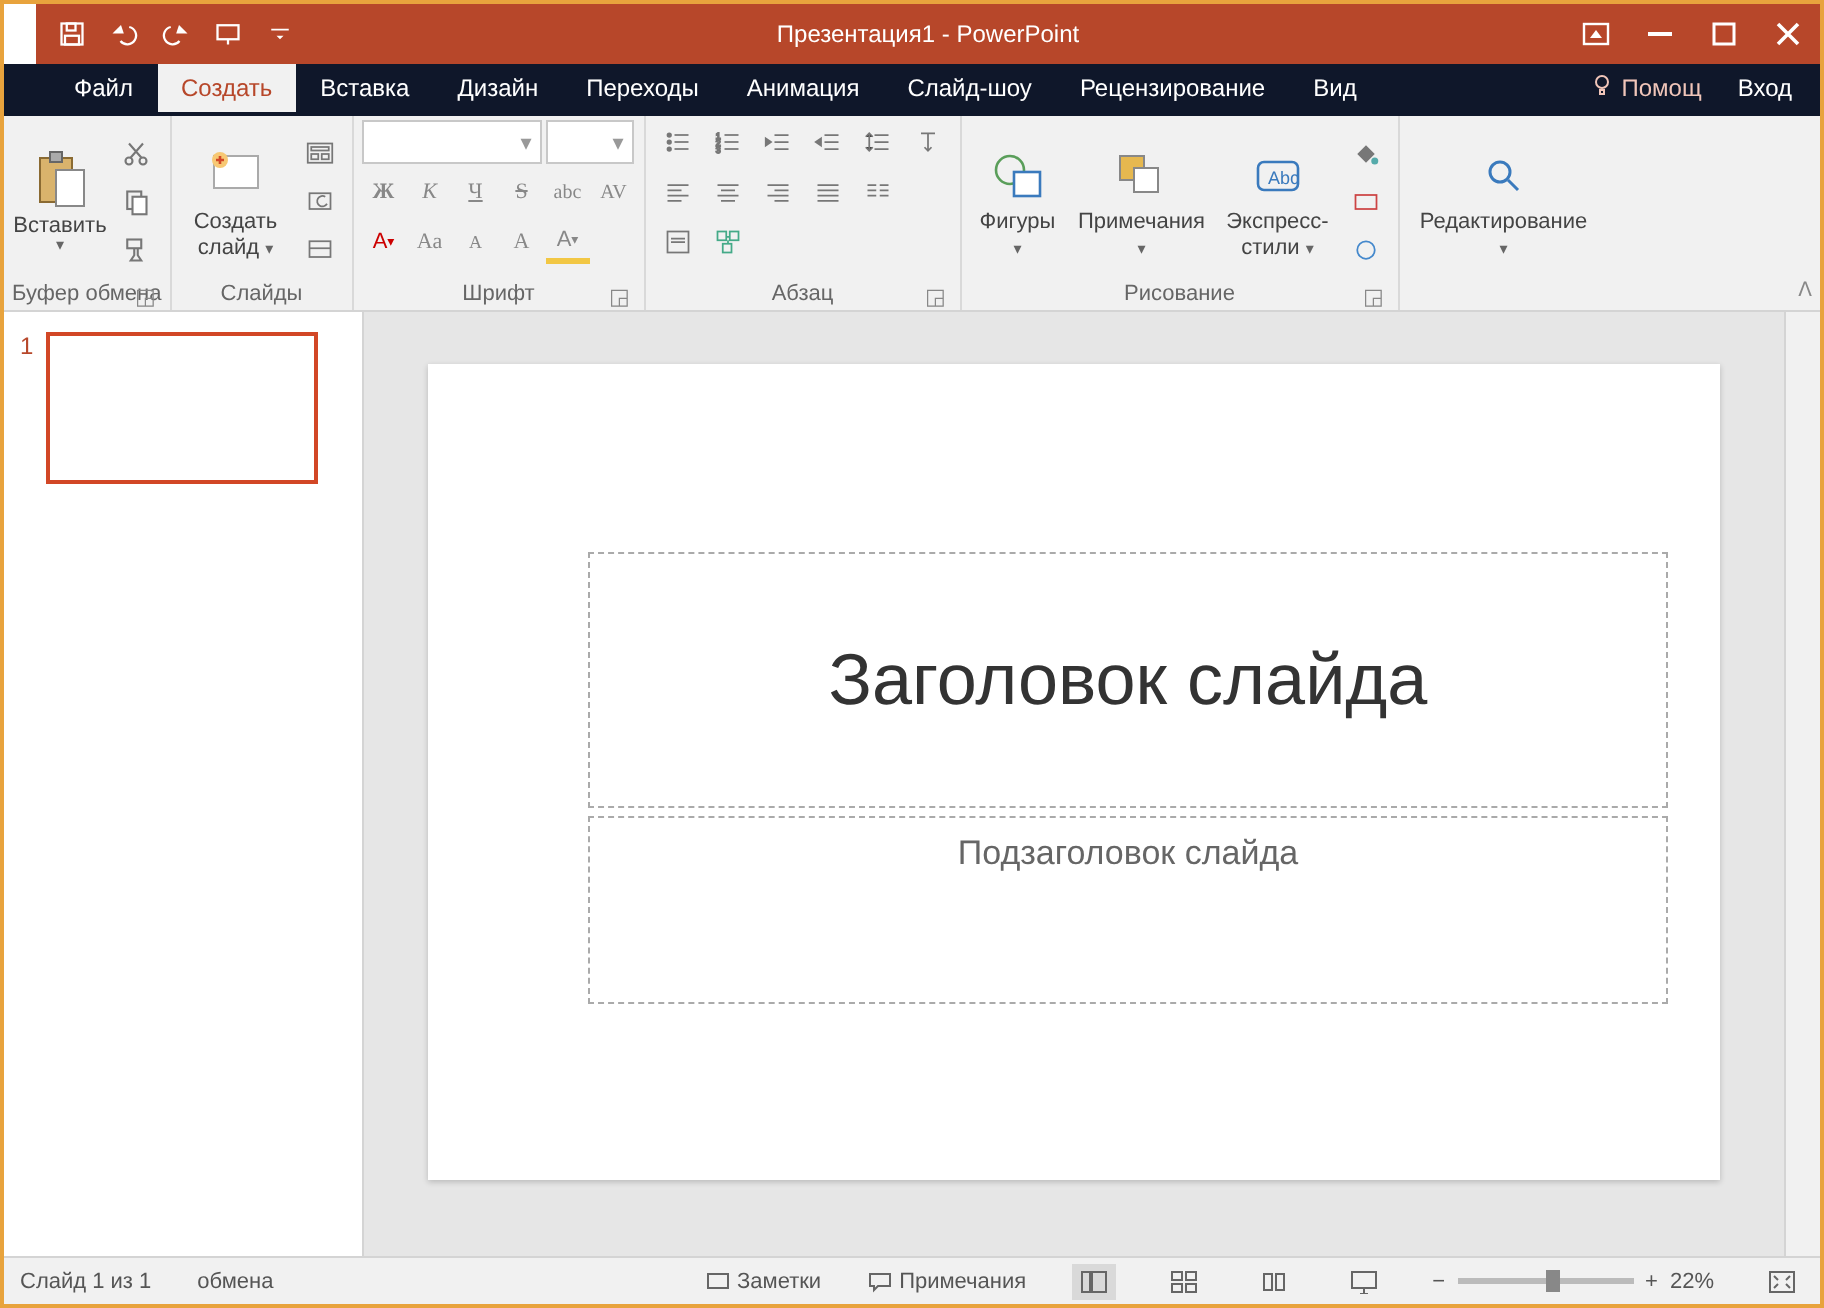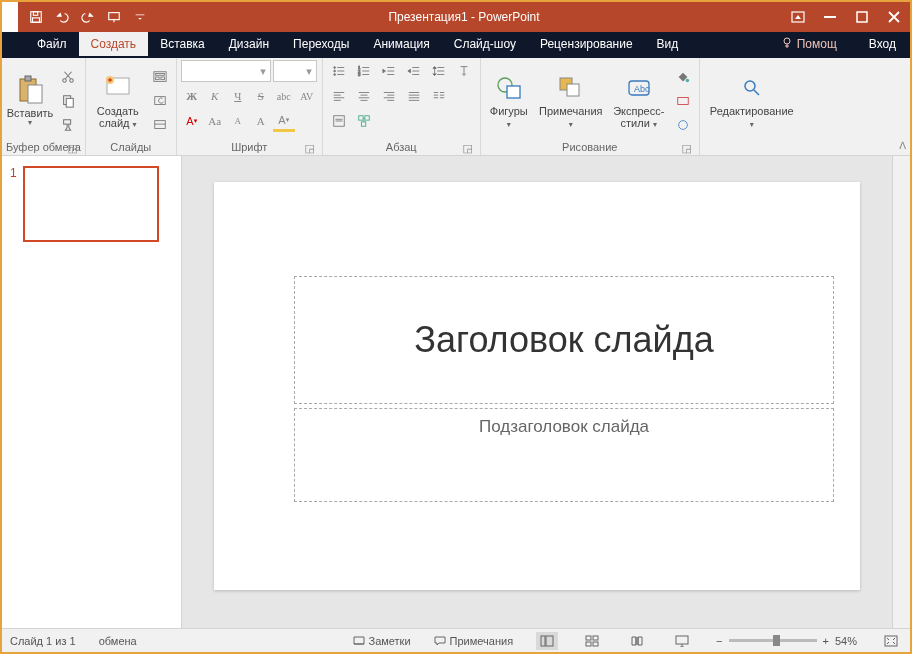--- a/index.html
+++ b/index.html
@@ -11,21 +11,21 @@
 .qat-btn { width: 24px; height: 24px; display: flex; align-items: center; justify-content: center; cursor: pointer; color: #fff; }
 .qat-btn svg { width: 14px; height: 14px; }
 .title-text { position: absolute; left: 50%; transform: translateX(-50%); white-space: nowrap; }
 .win-controls { margin-left: auto; display: flex; align-items: center; }
 .win-btn { width: 32px; height: 28px; display: flex; align-items: center; justify-content: center; cursor: pointer; color: #fff; }
 
 
 .tabrow { height: 26px; background: #0f172a; display: flex; align-items: flex-start; font-size: 12px; color: #fff; padding-left: 23px; }
 .tab { padding: 5px 12px 5px; cursor: pointer; }
 .tab.active { background: #f1f1f1; color: #b7472a; }
-.tabrow-right { margin-left: auto; display: flex; align-items: center; gap: 16px; padding-right: 6px; }
+.tabrow-right { margin-left: auto; display: flex; align-items: center; gap: 2px; padding-right: 6px; }
 .tabrow-right .rt-item { padding: 4px 8px; font-size: 12px; display: flex; align-items: center; gap: 4px; }
 .rt-item.share { background: #a03f26; }
 .rt-item.dim { color: #f0c5b9; }
 .rt-item svg { width: 12px; height: 12px; }
 
 
 .ribbon { height: 98px; background: #f1f1f1; border-bottom: 1px solid #d4d4d4; display: flex; font-size: 11px; color: #444; position: relative; }
 .rgroup { border-right: 1px solid #d9d9d9; display: flex; flex-direction: column; padding: 2px 4px 0; }
 .rgroup-body { flex: 1; display: flex; align-items: center; gap: 2px; }
 .rgroup-label { text-align: center; font-size: 11px; color: #666; padding-bottom: 2px; position: relative; }
@@ -480,21 +480,21 @@
         <rect x="1" y="1" width="12" height="8"></rect>
         <path d="M7 9v3M5 12h4"></path>
       </svg>
     </div>
   <div class="zoom">
     <span style="cursor:pointer">−</span>
     <div class="zoom-track">
         <div class="zoom-thumb"></div>
       </div>
     <span style="cursor:pointer">+</span>
-    <span>54%</span>
+    <span>22%</span>
   </div>
   <div class="view-btn">
       <svg width="14" height="12" viewBox="0 0 14 12" stroke="#666" fill="none">
         <rect x="1" y="1" width="12" height="10"></rect>
         <path d="M3 3l2 2M11 3l-2 2M3 9l2-2M11 9l-2-2"></path>
       </svg>
     </div>
 </div>
 
 </body></html>

